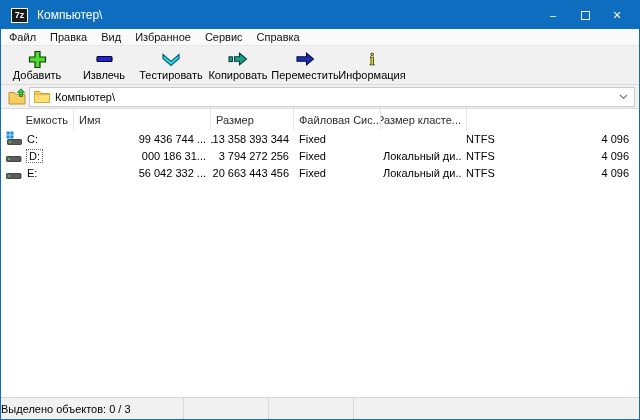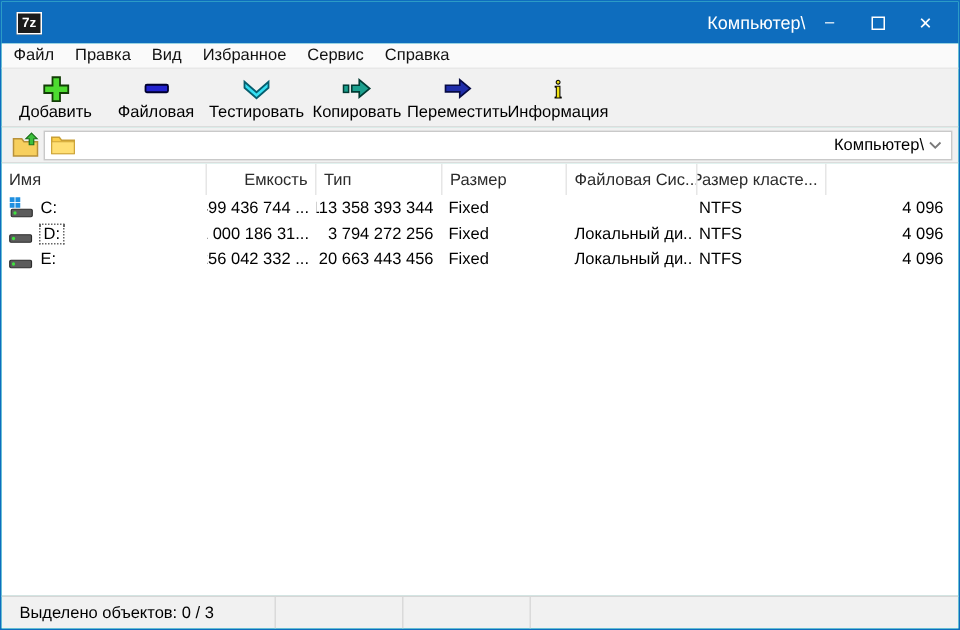--- a/index.html
+++ b/index.html
@@ -1,19 +1,19 @@
 <!DOCTYPE html>
 <html><head>
 <meta charset="utf-8">
 <style>
   * { margin:0; padding:0; box-sizing:border-box; }
   html,body { width:640px; height:420px; font-family:"Liberation Sans", sans-serif; }
   .window {
     width:640px; height:420px; display:flex; flex-direction:column;
-    border:1px solid #0e6dbe; background:#5eead4; overflow:hidden;text-align:right;
+    border:1px solid #0e6dbe; background:#0f766e; overflow:hidden;
   }
   
   .titlebar {
     height:28px; background:#0e6dbe; color:#fff; display:flex; align-items:center;
     flex:0 0 28px; font-size:12px;
   }
   .app-icon {
     width:17px; height:15px; margin:0 9px 0 10px; background:#1b1b1b;
     border:1px solid #fff; color:#fff; font-size:9px; font-weight:bold;
     display:flex; align-items:center; justify-content:center; letter-spacing:0;
@@ -70,21 +70,21 @@
   .c-label{ width:83px; }
   .c-fs   { width:87px; }
   .c-clus { width:86px; }
   .drive-ico { margin-right:5px; display:flex; flex:0 0 auto; }
   .focus-rect { outline:1px dotted #666; padding:0 2px; }
   
   .statusbar {
     height:22px; flex:0 0 22px; background:#f1f1f1; border-top:1px solid #d6d6d6;
     display:flex; font-size:11px; color:#000; align-items:stretch;
   }
-  .sb-cell { display:flex; align-items:center; padding:0 12px; border-right:1px solid #dadada; }
+  .sb-cell { display:flex; align-items:center; padding:0 0; border-right:1px solid #dadada; }
   .sb-0 { width:183px; }
   .sb-1 { width:85px; }
   .sb-2 { width:85px; }
   .sb-3 { flex:1 1 auto; border-right:none; }
 </style>
 </head>
 <body>
 
 <div class="window">
 
@@ -117,21 +117,21 @@
           </svg>
       </span>
       <span class="tool-label">Добавить</span>
     </div>
     <div class="tool-btn">
       <span class="ticon">
         <svg width="19" height="18" viewBox="0 0 19 18">
             <rect x="2" y="6.5" width="15" height="5" rx="1" fill="#2323cf" stroke="#00002e" stroke-width="1.2"></rect>
           </svg>
       </span>
-      <span class="tool-label">Файловая</span>
+      <span class="tool-label">Извлечь</span>
     </div>
     <div class="tool-btn">
       <span class="ticon">
         <svg width="20" height="18" viewBox="0 0 20 18">
             <polygon points="2,4.5 10,11.5 18,4.5 18,8.5 10,15.5 2,8.5" fill="#35dff2" stroke="#075e6e" stroke-width="1.2"></polygon>
           </svg>
       </span>
       <span class="tool-label">Тестировать</span>
     </div>
     <div class="tool-btn">
@@ -179,23 +179,22 @@
       <span class="combo-arrow">
         <svg width="9" height="6" viewBox="0 0 9 6">
             <polyline points="1,1 4.5,4.5 8,1" fill="none" stroke="#7a7a7a" stroke-width="1.2"></polyline>
           </svg>
       </span>
     </div>
   </div>
 
   <div class="list-area">
     <div class="hdr-row">
+      <div class="hdr-cell c-cap r">Емкость</div>
       <div class="hdr-cell c-name">Имя</div>
-      <div class="hdr-cell c-cap r">Емкость</div>
-      <div class="hdr-cell c-type">Тип</div>
       <div class="hdr-cell c-label">Размер</div>
       <div class="hdr-cell c-fs">Файловая Сис...</div>
       <div class="hdr-cell c-clus r">Размер класте...</div>
     </div>
 
     <div class="row">
       <div class="cell c-name">
         <span class="drive-ico">
           <svg width="16" height="15" viewBox="0 0 16 15">
             <rect x="0.5" y="0.5" width="3.2" height="3.2" fill="#1e8fe0"></rect>

